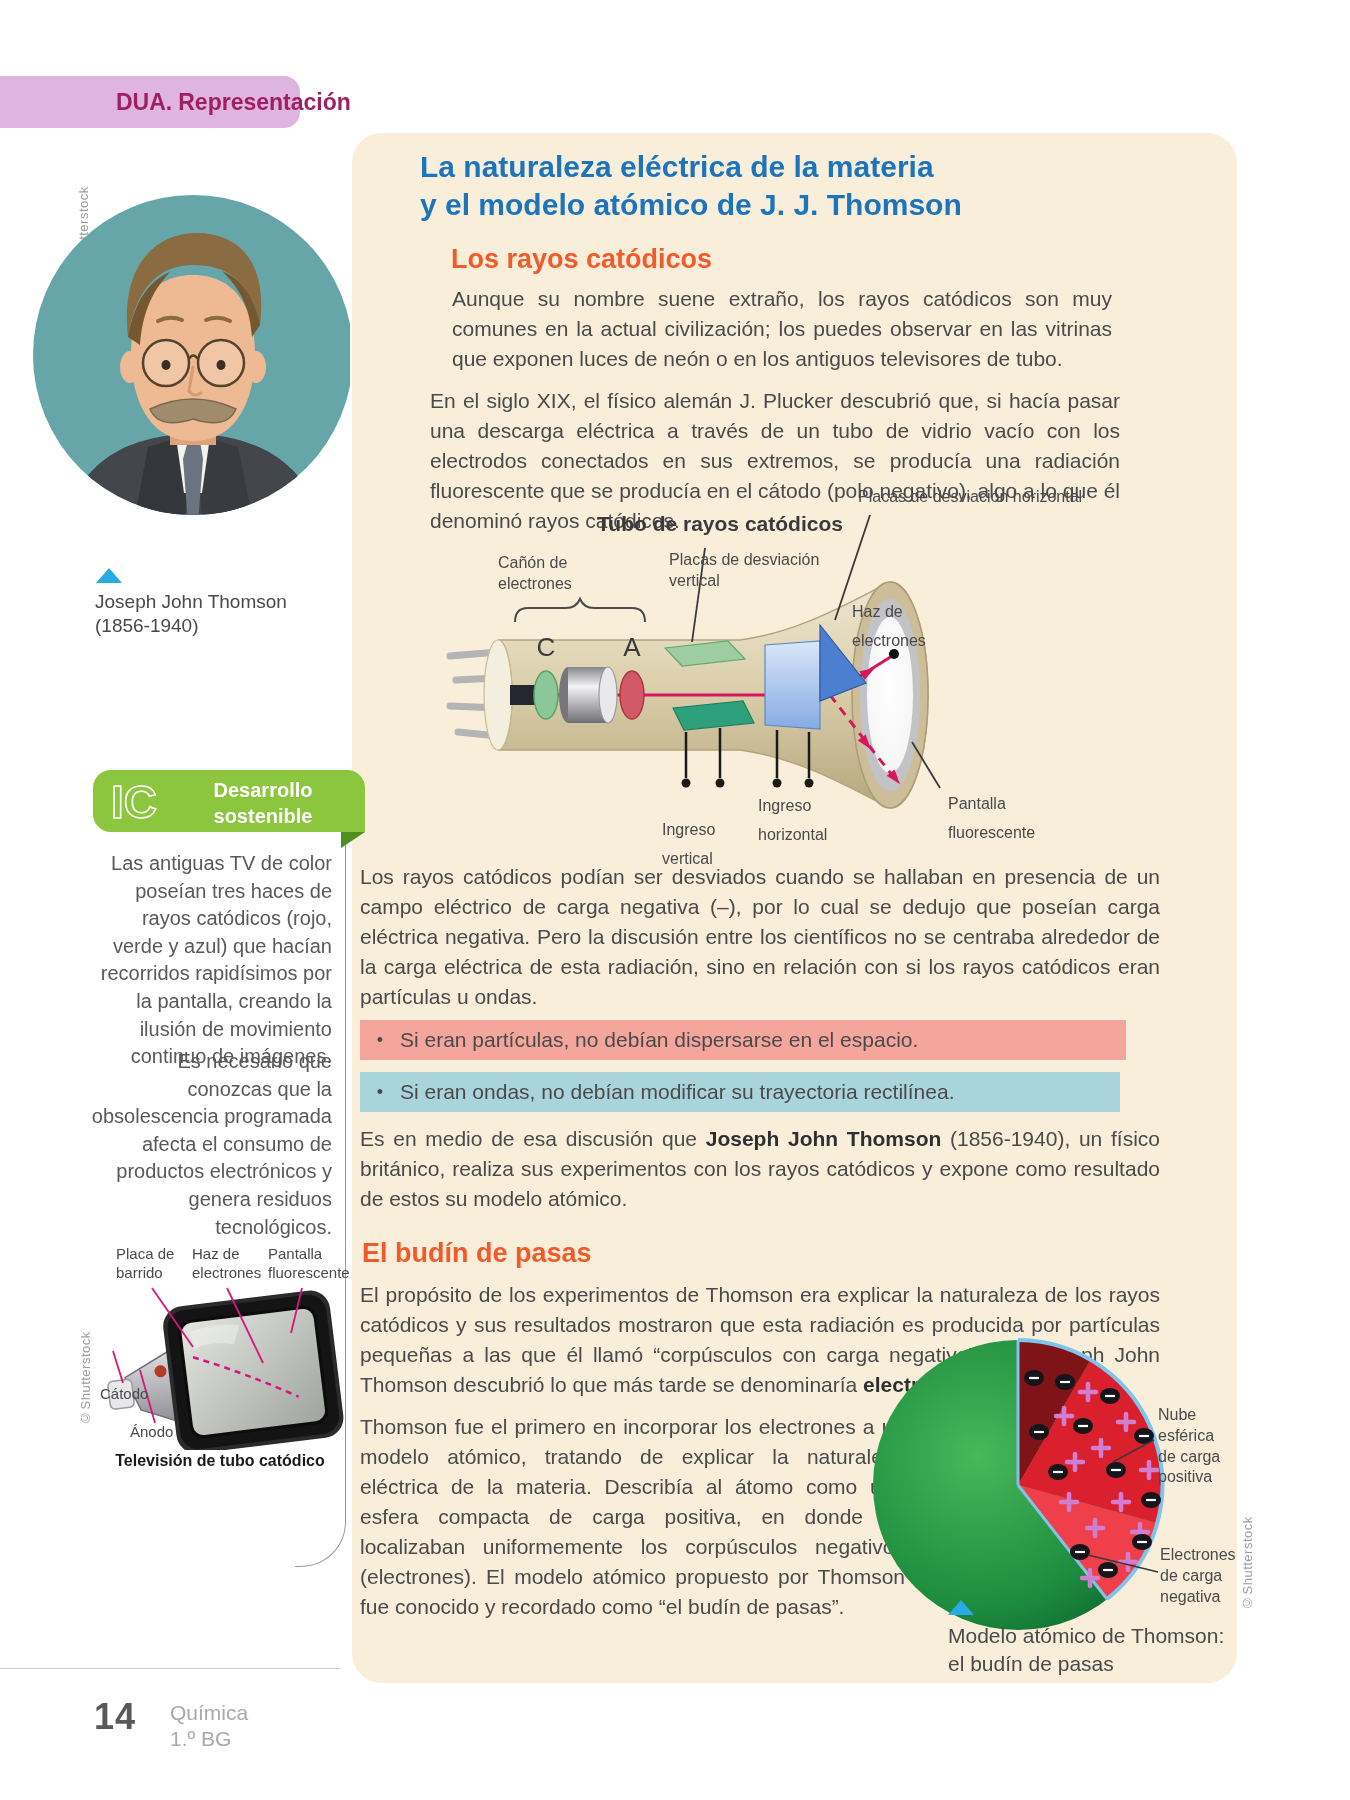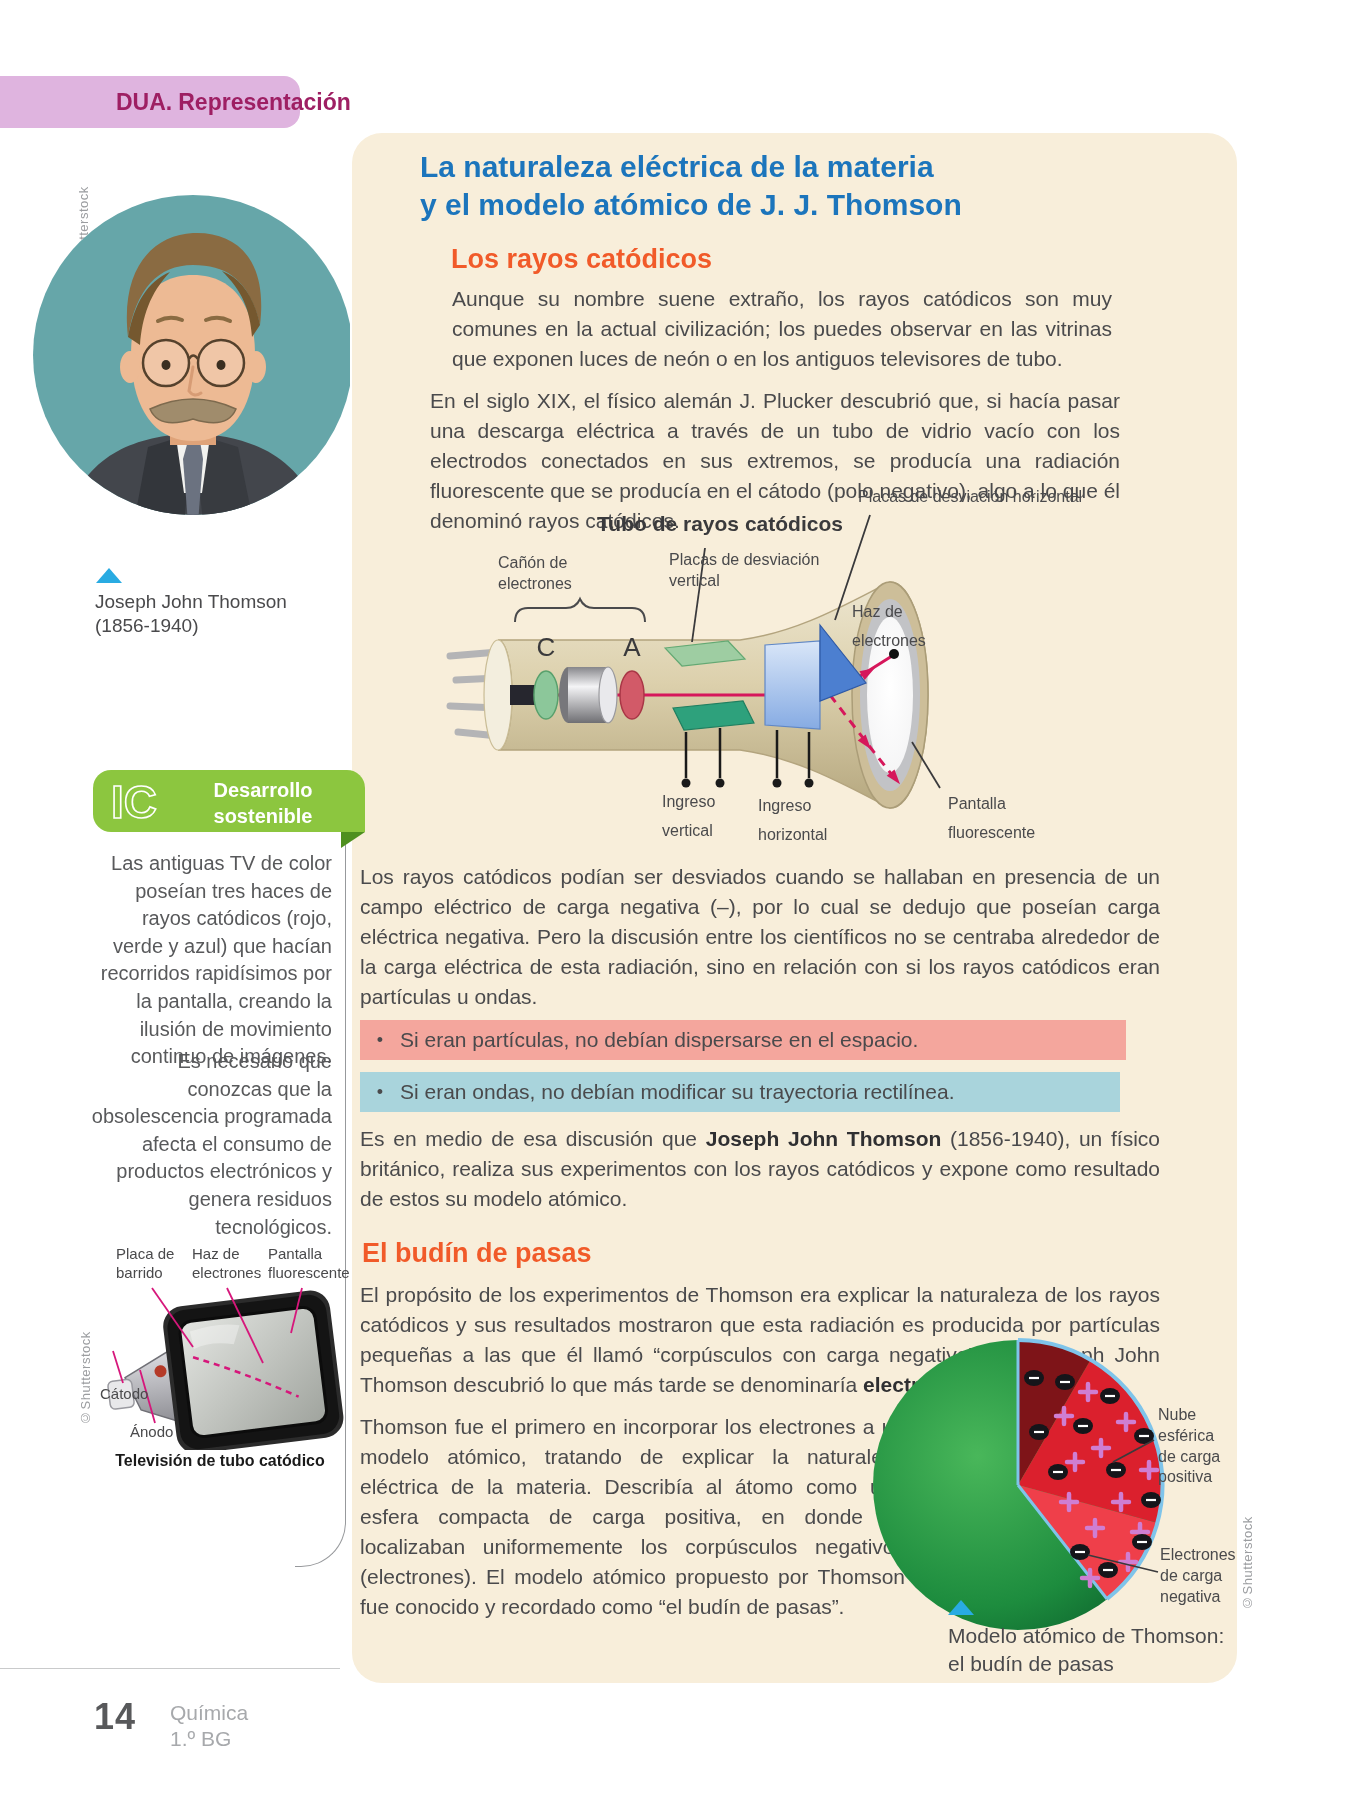--- a/index.html
+++ b/index.html
@@ -173,21 +173,21 @@
     <path d="M75,142 Q75,128 88,128 L126,128 Q136,128 140,119 Q144,128 154,128 L192,128 Q205,128 205,142" fill="none" stroke="#4A4A4C" stroke-width="2"></path>
     <line x1="265" y1="68" x2="252" y2="162" stroke="#3A3A3C" stroke-width="1.8"></line>
     <line x1="430" y1="35" x2="395" y2="140" stroke="#3A3A3C" stroke-width="1.8"></line>
     <line x1="472" y1="262" x2="500" y2="308" stroke="#3A3A3C" stroke-width="1.8"></line>
   </svg>
 
   <div class="abs lbl" style="left:498px;top:553px;width:110px;">Cañón de electrones</div>
   <div class="abs lbl" style="left:645px;top:550px;width:165px;margin-left:24px;">Placas de desviación vertical</div>
   <div class="abs lbl" style="left:858px;top:487px;width:260px;">Placas de desviación horizontal</div>
   <div class="abs lbl sp" style="left:852px;top:598px;width:90px;">Haz de electrones</div>
-  <div class="abs lbl sp" style="left:662px;top:788px;width:72px;">Ingreso vertical</div>
+  <div class="abs lbl sp" style="left:662px;top:816px;width:72px;">Ingreso vertical</div>
   <div class="abs lbl sp" style="left:758px;top:792px;width:95px;">Ingreso horizontal</div>
   <div class="abs lbl sp" style="left:948px;top:790px;width:100px;">Pantalla fluorescente</div>
 
   <div class="abs body" style="left:360px;top:862px;width:800px;">Los rayos catódicos podían ser desviados cuando se hallaban en presencia de un campo eléctrico de carga negativa (–), por lo cual se dedujo que poseían carga eléctrica negativa. Pero la discusión entre los científicos no se centraba alrededor de la carga eléctrica de esta radiación, sino en relación con si los rayos catódicos eran partículas u ondas.</div>
 
   <div class="abs hl salmon" style="left:360px;top:1020px;width:766px;">
     <span class="dot">•</span>
     <span>Si eran partículas, no debían dispersarse en el espacio.</span>
   </div>
   <div class="abs hl blue" style="left:360px;top:1072px;width:760px;">

